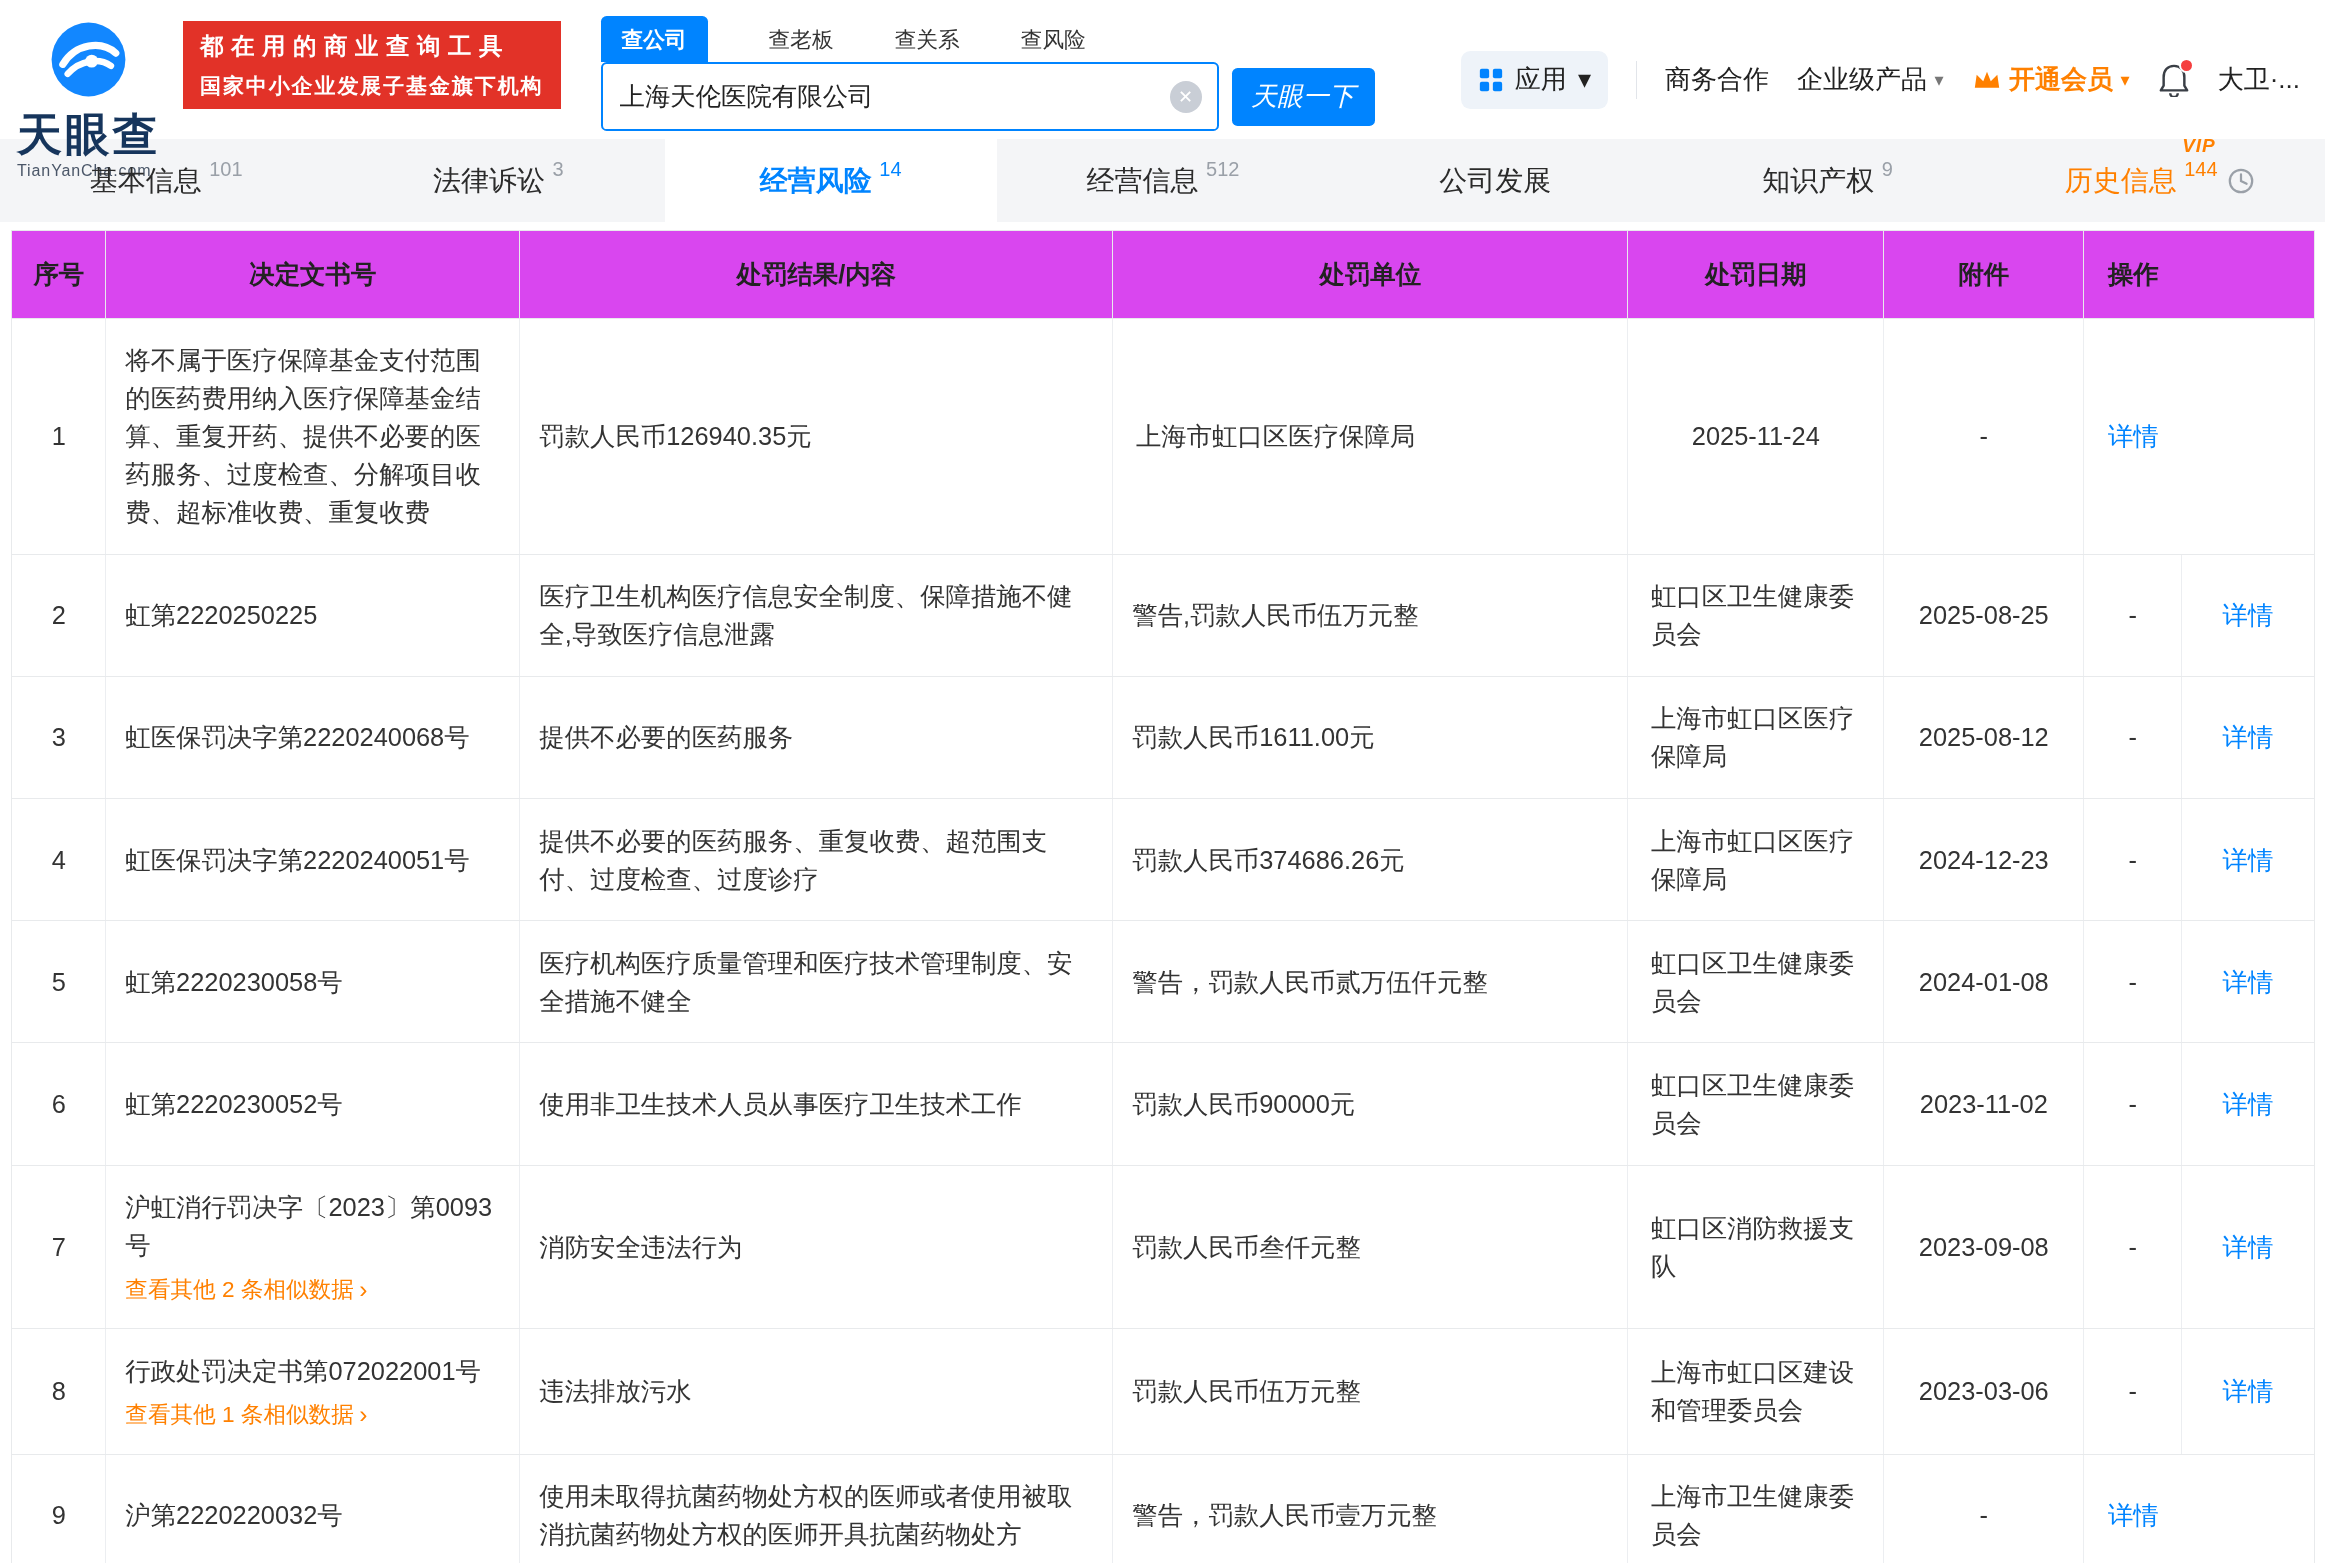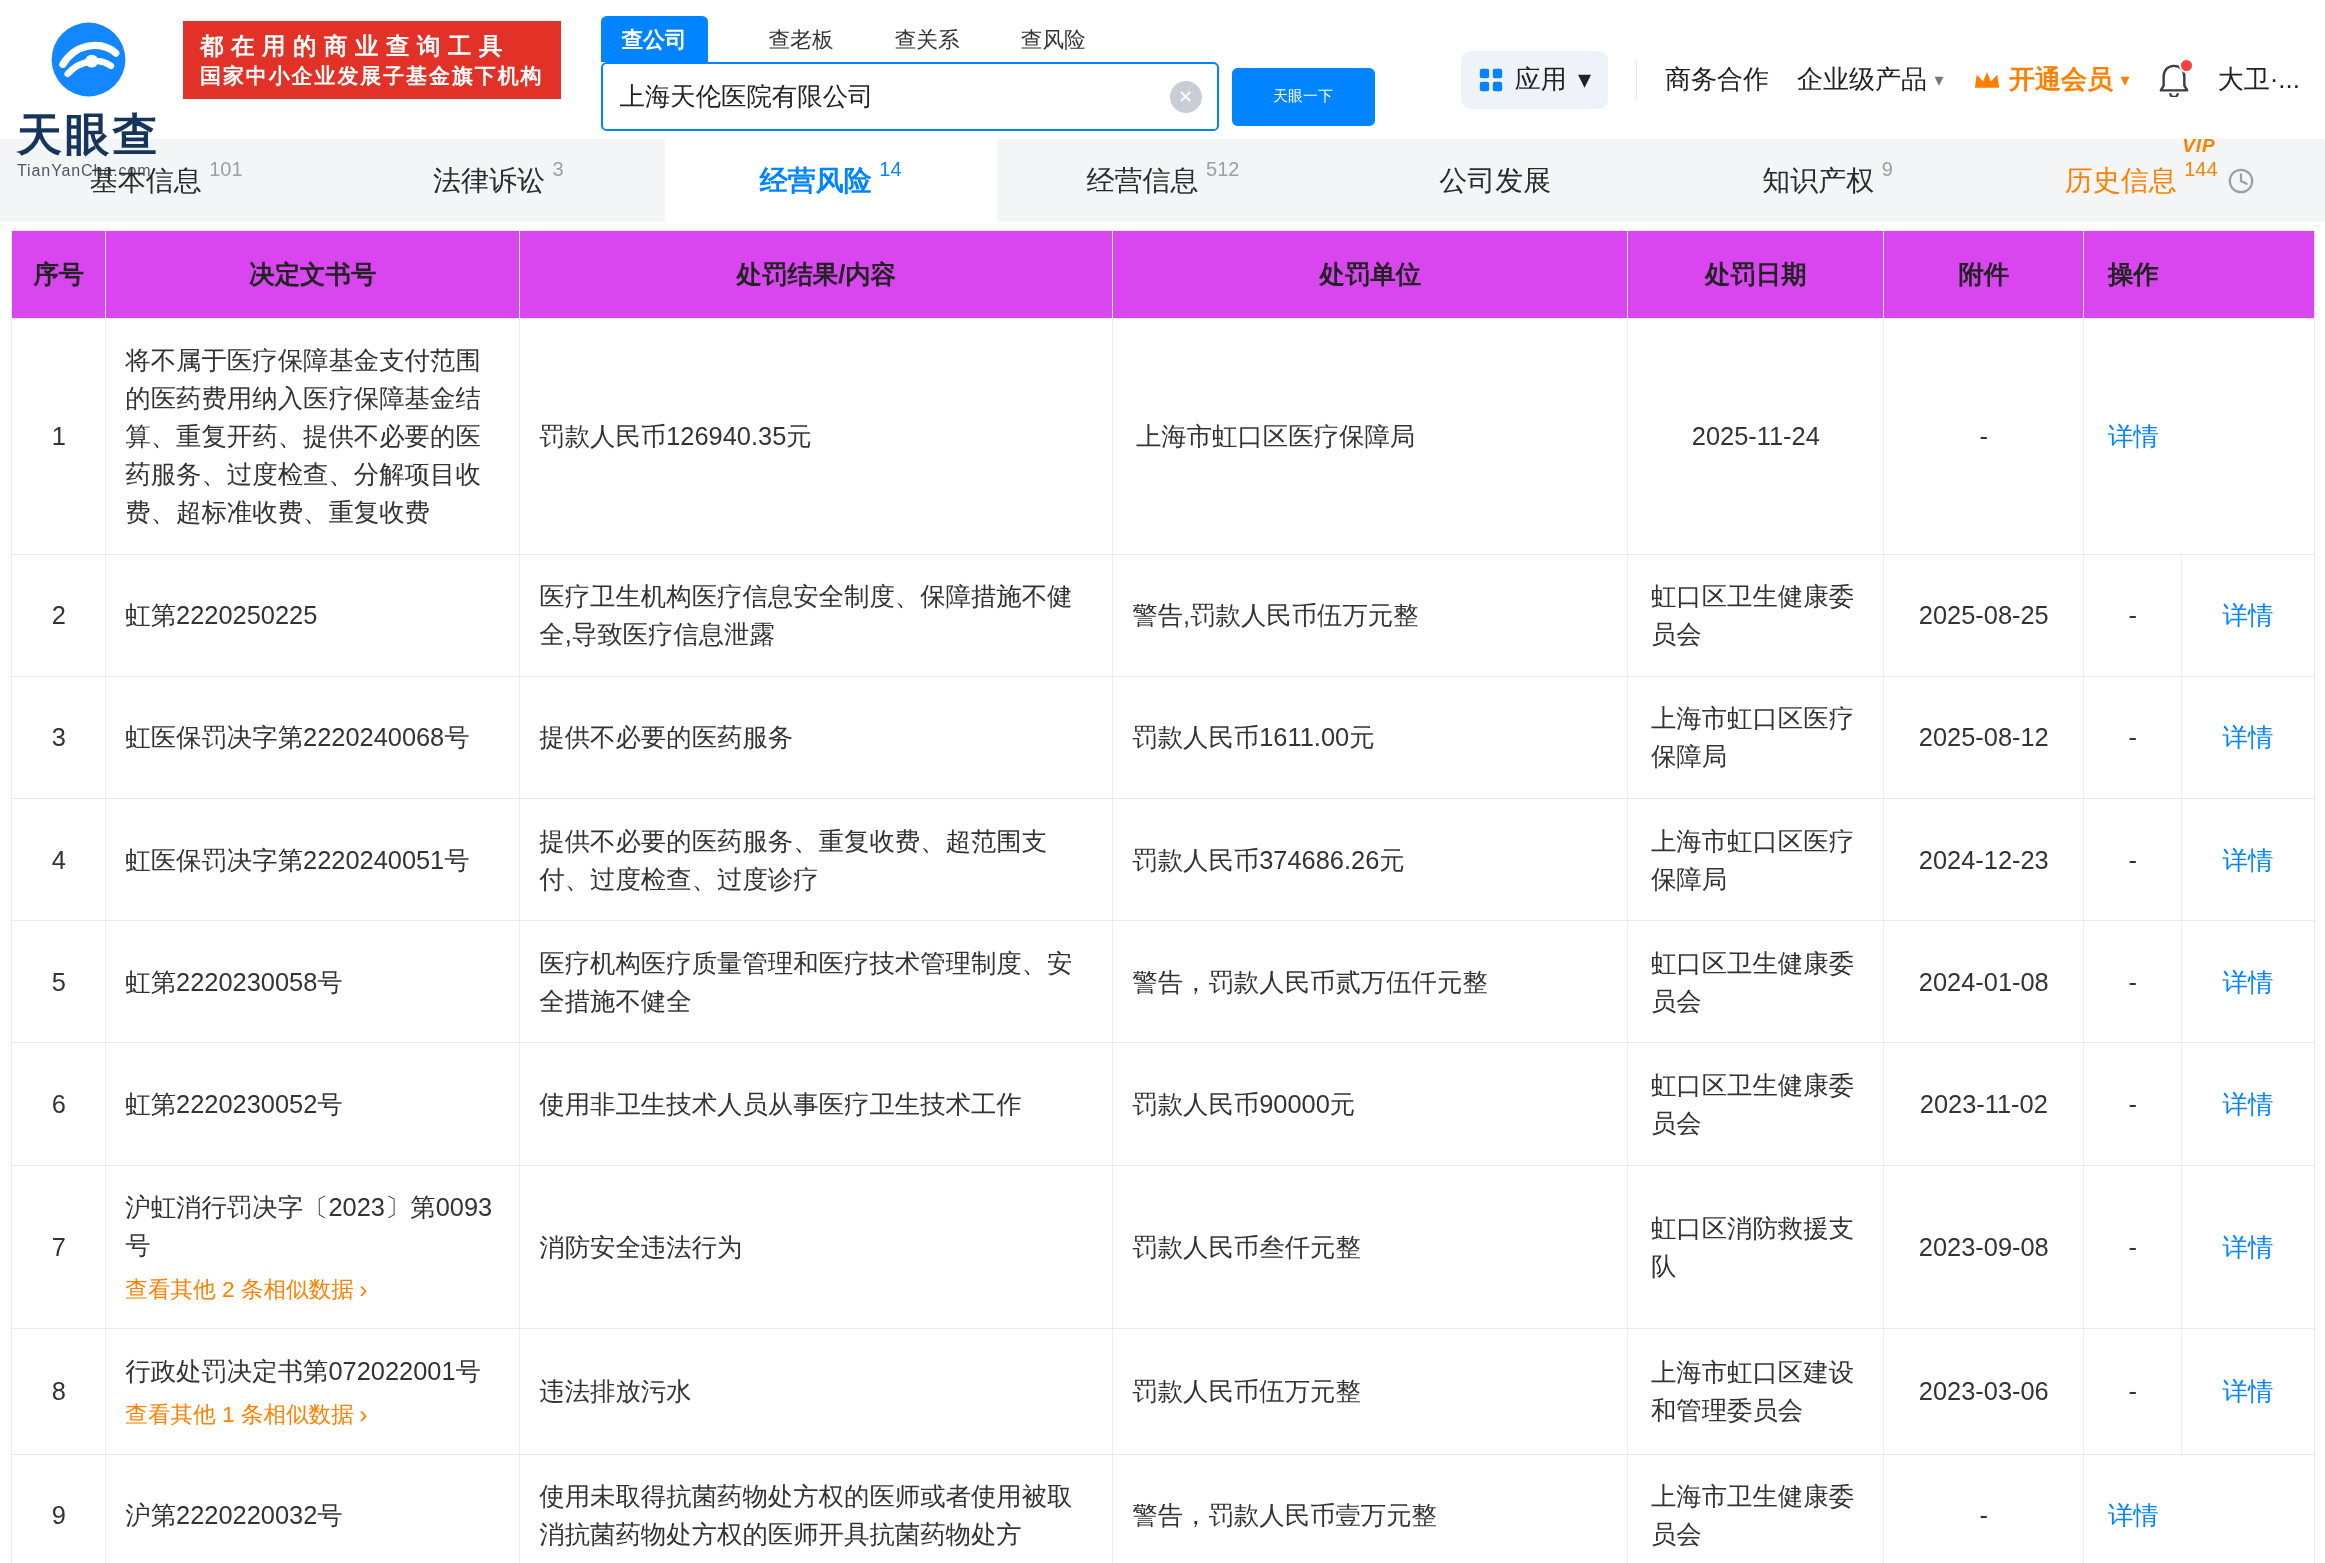--- a/index.html
+++ b/index.html
@@ -9,38 +9,38 @@
   }
 
   
   .topbar { display:flex; align-items:flex-start; height:139px; padding:13px 26px 0 17px; background:#fff; }
   .logo-wrap { display:flex; align-items:center; gap:13px; margin-top:7.5px; cursor:pointer;flex-direction:column; }
   .logo-icon { width:77px; height:77px; flex:0 0 auto; }
   .logo-cn { font-size:45px; font-weight:bold; color:#16355c; letter-spacing:2.8px; line-height:1.05; }
   .logo-en { font-size:16px; color:#4a5668; letter-spacing:0.9px; margin-top:3.8px; }
 
   .red-banner { margin-left:22.6px; margin-top:7.5px; background:#e23228; color:#fff;
-    padding:9.4px 17px; display:flex; flex-direction:column; justify-content:space-between; gap:0; }
+    padding:9.4px 17px; display:flex; flex-direction:column; justify-content:space-between; gap:10px; }
   .red-banner .l1 { font-size:23.5px; font-weight:bold; letter-spacing:7.5px; white-space:nowrap; }
   .red-banner .l2 { font-size:21px; font-weight:bold; letter-spacing:1.9px; white-space:nowrap; }
 
   .search-block { margin-left:40px; margin-top:0; }
   .search-tabs { display:flex; align-items:flex-end; gap:61px; height:49px; }
   .search-tab { font-size:21.7px; color:#333; padding:8.5px 0; cursor:pointer; white-space:nowrap; }
   .search-tab.active { background:#0084ff; color:#fff; padding:8.5px 21px; border-radius:5.6px 5.6px 0 0; font-weight:bold; }
   .search-row { display:flex; align-items:center; }
   .search-input-wrap { position:relative; width:618px; height:69px; border:2.8px solid #0084ff;
     border-radius:5.6px; background:#fff; display:flex; align-items:center; }
   input.search-input { border:none; outline:none; font-size:25.4px; color:#222; width:100%;
     padding:0 66px 0 17px; background:transparent; font-family:inherit; }
   .clear-btn { position:absolute; right:15px; top:50%; transform:translateY(-50%);
     width:32px; height:32px; border-radius:50%; background:#c9ced6; color:#fff; font-size:18px;
     display:flex; align-items:center; justify-content:center; cursor:pointer; }
   .search-btn { width:143px; height:58px; background:#0084ff; color:#fff; border:none;
-    font-size:15px; margin-left:13px; border-radius:5.6px; cursor:pointer; font-family:inherit; white-space:nowrap; }
+    font-size:26px; margin-left:13px; border-radius:5.6px; cursor:pointer; font-family:inherit; white-space:nowrap;font-style:italic; }
 
   .header-right { margin-left:auto; display:flex; align-items:center; gap:28px; margin-top:38px; }
   .apps-pill { display:flex; align-items:center; gap:11.3px; background:#eef3f9; border-radius:9.4px;
     padding:11.3px 17px; font-size:26px; color:#222; cursor:pointer; }
   .v-divider { width:0.9px; height:38px; background:#e2e5ea; }
   .menu-item { font-size:26px; color:#222; cursor:pointer; display:flex; align-items:center; gap:7.5px; white-space:nowrap; }
   .menu-item .caret { font-size:18px; color:#777; }
   .vip-link { color:#ff8000; font-weight:bold; }
   .vip-link .caret { color:#ff8000; }
   .bell-wrap { position:relative; cursor:pointer; display:flex; }

